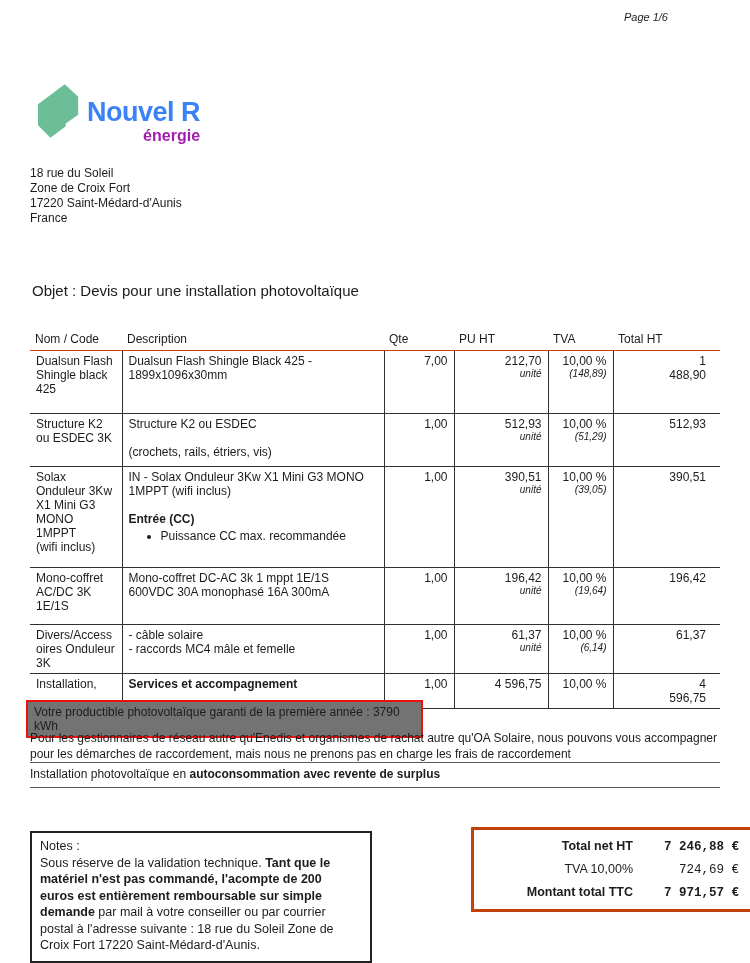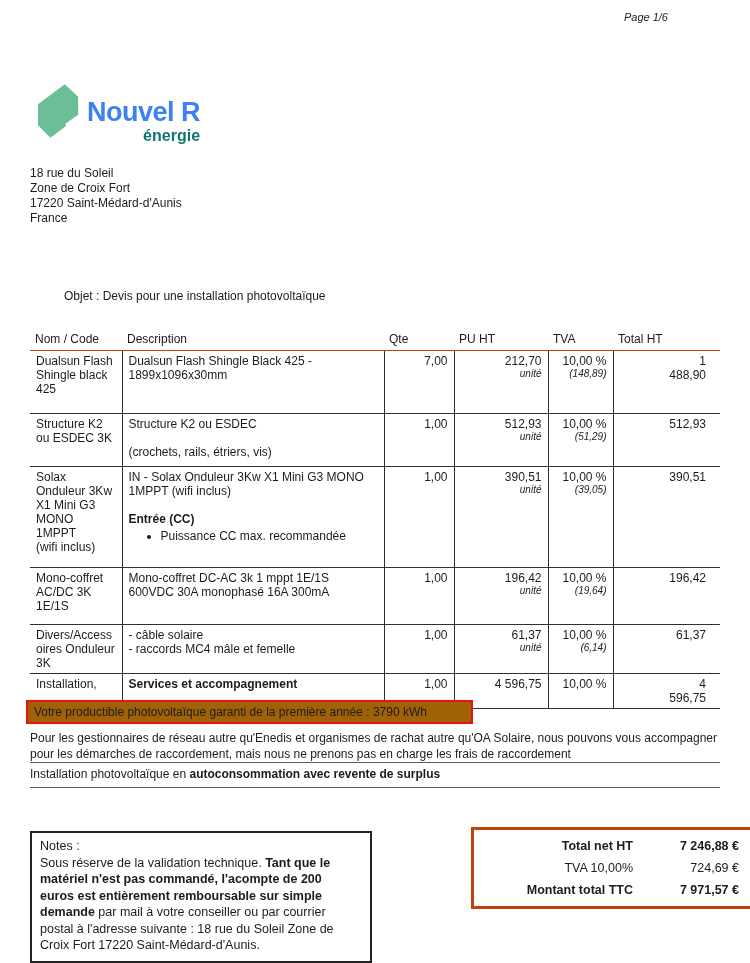--- a/index.html
+++ b/index.html
@@ -9,61 +9,61 @@
     font-family:"Liberation Sans","DejaVu Sans",sans-serif; color:#1c1c1c;
     overflow:hidden;
   }
   .page-number { position:absolute; top:11px; right:82px; font-size:11px; font-style:italic; }
 
   
   .logo { position:absolute; left:38px; top:84px; display:flex; }
   .logo-mark svg { display:block; }
   .logo-text { margin-left:5px; margin-top:15px; }
   .brand { font-size:27px; font-weight:bold; color:#3b82f6; line-height:26px; letter-spacing:-0.5px; }
-  .subtitle { font-size:16px; font-weight:bold; color:#0f766e; text-align:right; margin-top:2px; }
+  .subtitle { font-size:16px; font-weight:bold; color:#a21caf; text-align:right; margin-top:2px; }
 
   .address { position:absolute; left:30px; top:166px; font-size:12px; line-height:15px; }
-  .subject { position:absolute; left:32px; top:289px; font-size:12px;margin-left:32px; }
+  .subject { position:absolute; left:32px; top:282px; font-size:15px; }
 
   
   .quote-table { position:absolute; left:30px; top:330px; width:690px; border-collapse:collapse;
     table-layout:fixed; font-size:12px; border-bottom:1px solid #2f2f2f; }
   .quote-table th { font-weight:normal; text-align:left; padding:2px 5px 4px 5px; font-size:12px;
     border-bottom:1px solid #c2410c; vertical-align:bottom; }
   .quote-table td { border-top:1px solid #2f2f2f; vertical-align:top; padding:3px 6px; }
   .quote-table td + td { border-left:1px solid #2f2f2f; }
   .quote-table td:last-child { padding-right:14px;padding-left:48px; }
   .cell-pre { white-space:pre-line; }
   .num { text-align:right; }
   .sub { font-size:10px; font-style:italic; text-align:right; line-height:12px; }
   .desc-heading { font-weight:bold; margin-top:14px; }
   .desc-list { margin:3px 0 0 0; padding-left:32px; }
   .desc-list li { list-style:disc; }
   .bold { font-weight:bold; }
   tr.r1 td { height:56px;margin-left:48px; } tr.r2 td { height:46px; } tr.r3 td { height:94px; }
   tr.r4 td { height:50px; } tr.r5 td { height:42px; } tr.r6 td { height:26px; }
 
   
-  .productible { position:absolute; left:26px; top:700px; width:447px; box-sizing:border-box;
-    border:2px solid #e8120f; padding:3px 6px; font-size:12px; background:#a16207; }
+  .productible { position:absolute; left:26px; top:700px; width:397px; box-sizing:border-box;
+    border:2px solid #e8120f; padding:3px 6px; font-size:12px; background:#737373; }
   .grid-note { position:absolute; left:30px; top:731px; width:694px; font-size:12px; line-height:15.5px; }
   .hr { position:absolute; left:30px; width:690px; border-top:1px solid #5a5a5a; height:0; }
   .hr1 { top:762px; } .hr2 { top:787px; }
   .install-line { position:absolute; left:30px; top:767px; font-size:12px; }
 
   
   .notes-box { position:absolute; left:30px; top:831px; width:342px; box-sizing:border-box;
     border:2px solid #222; padding:5px 19px 7px 8px; font-size:12.5px; line-height:16.5px; }
 
   
   .totals-box { position:absolute; left:471px; top:827px; width:295px; box-sizing:border-box;
     border:3px solid #c2410c; padding:5px 24px; font-size:12.5px; }
   .totals-row { display:flex; align-items:baseline; padding:4px 0; }
   .totals-label { flex:1; text-align:right; }
-  .totals-value { width:106px; text-align:right; }
+  .totals-value { width:106px; text-align:right;font-family:Liberation Mono, monospace; }
 </style>
 </head>
 <body>
 
 <div class="page">
 
   <div class="page-number">Page 1/6</div>
 
   <div class="logo">
     <div class="logo-mark">

